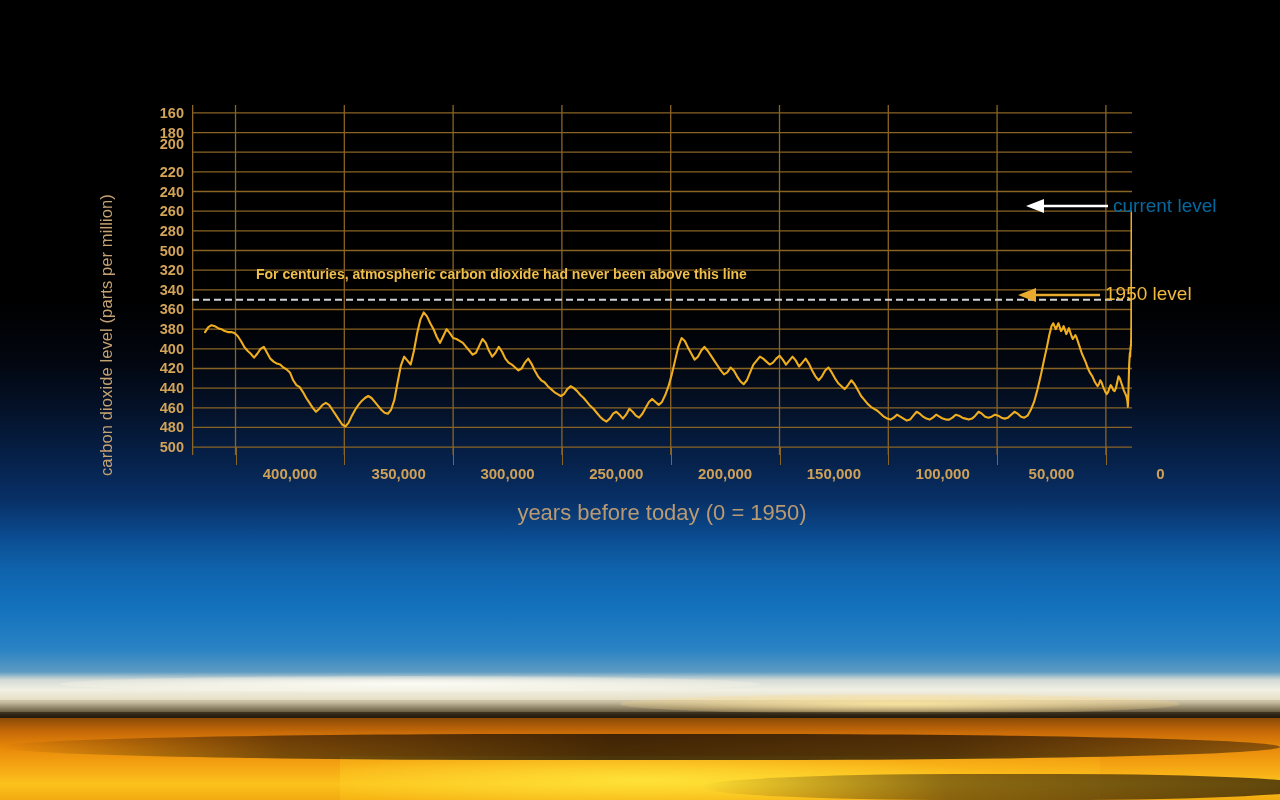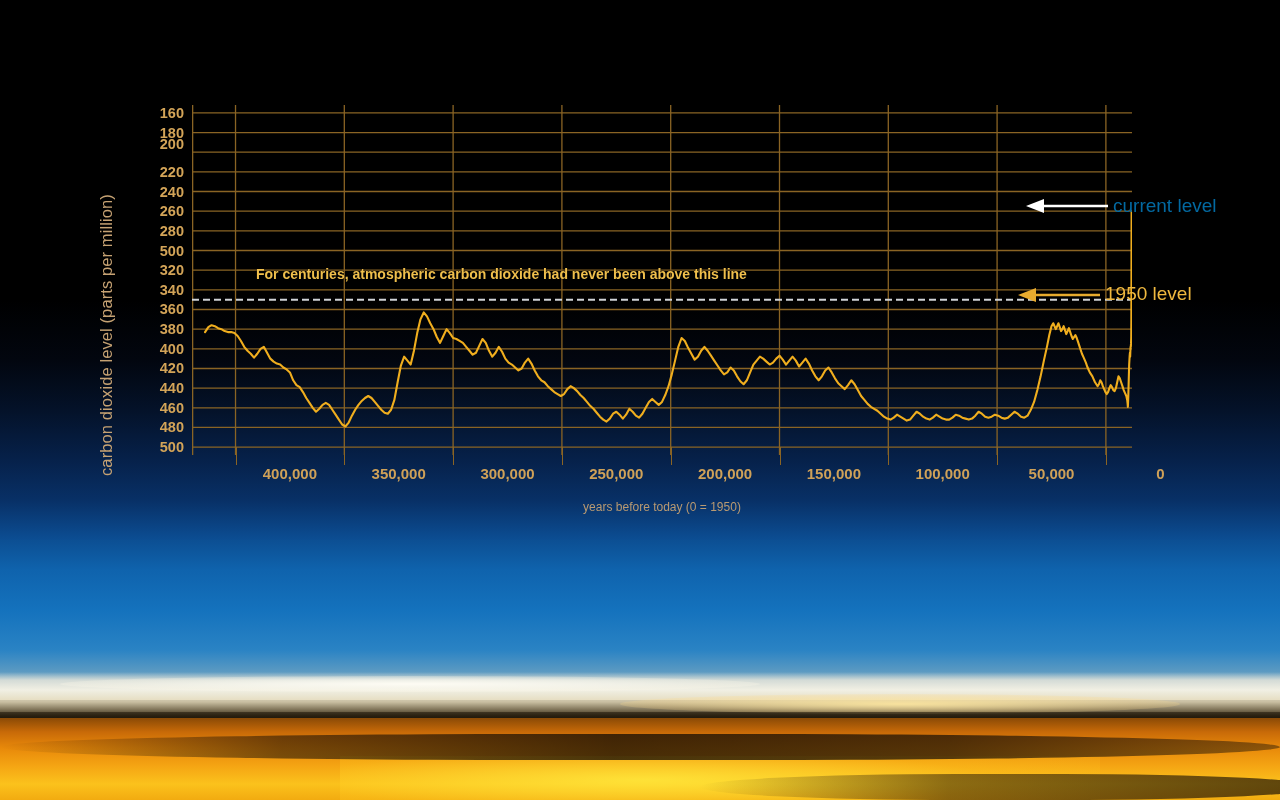--- a/index.html
+++ b/index.html
@@ -173,21 +173,21 @@
     white-space: nowrap;
   }
 
   .x-axis-title {
     position: absolute;
     left: 192px;
     top: 500px;
     width: 940px;
     text-align: center;
     color: #b99a72;
-    font-size: 12px;
+    font-size: 22px;
     white-space: nowrap;
   }
 
   .inline-note {
     position: absolute;
     left: 256px;
     top: 266px;
     color: #f0bf4c;
     font-size: 14px;
     font-weight: bold;

